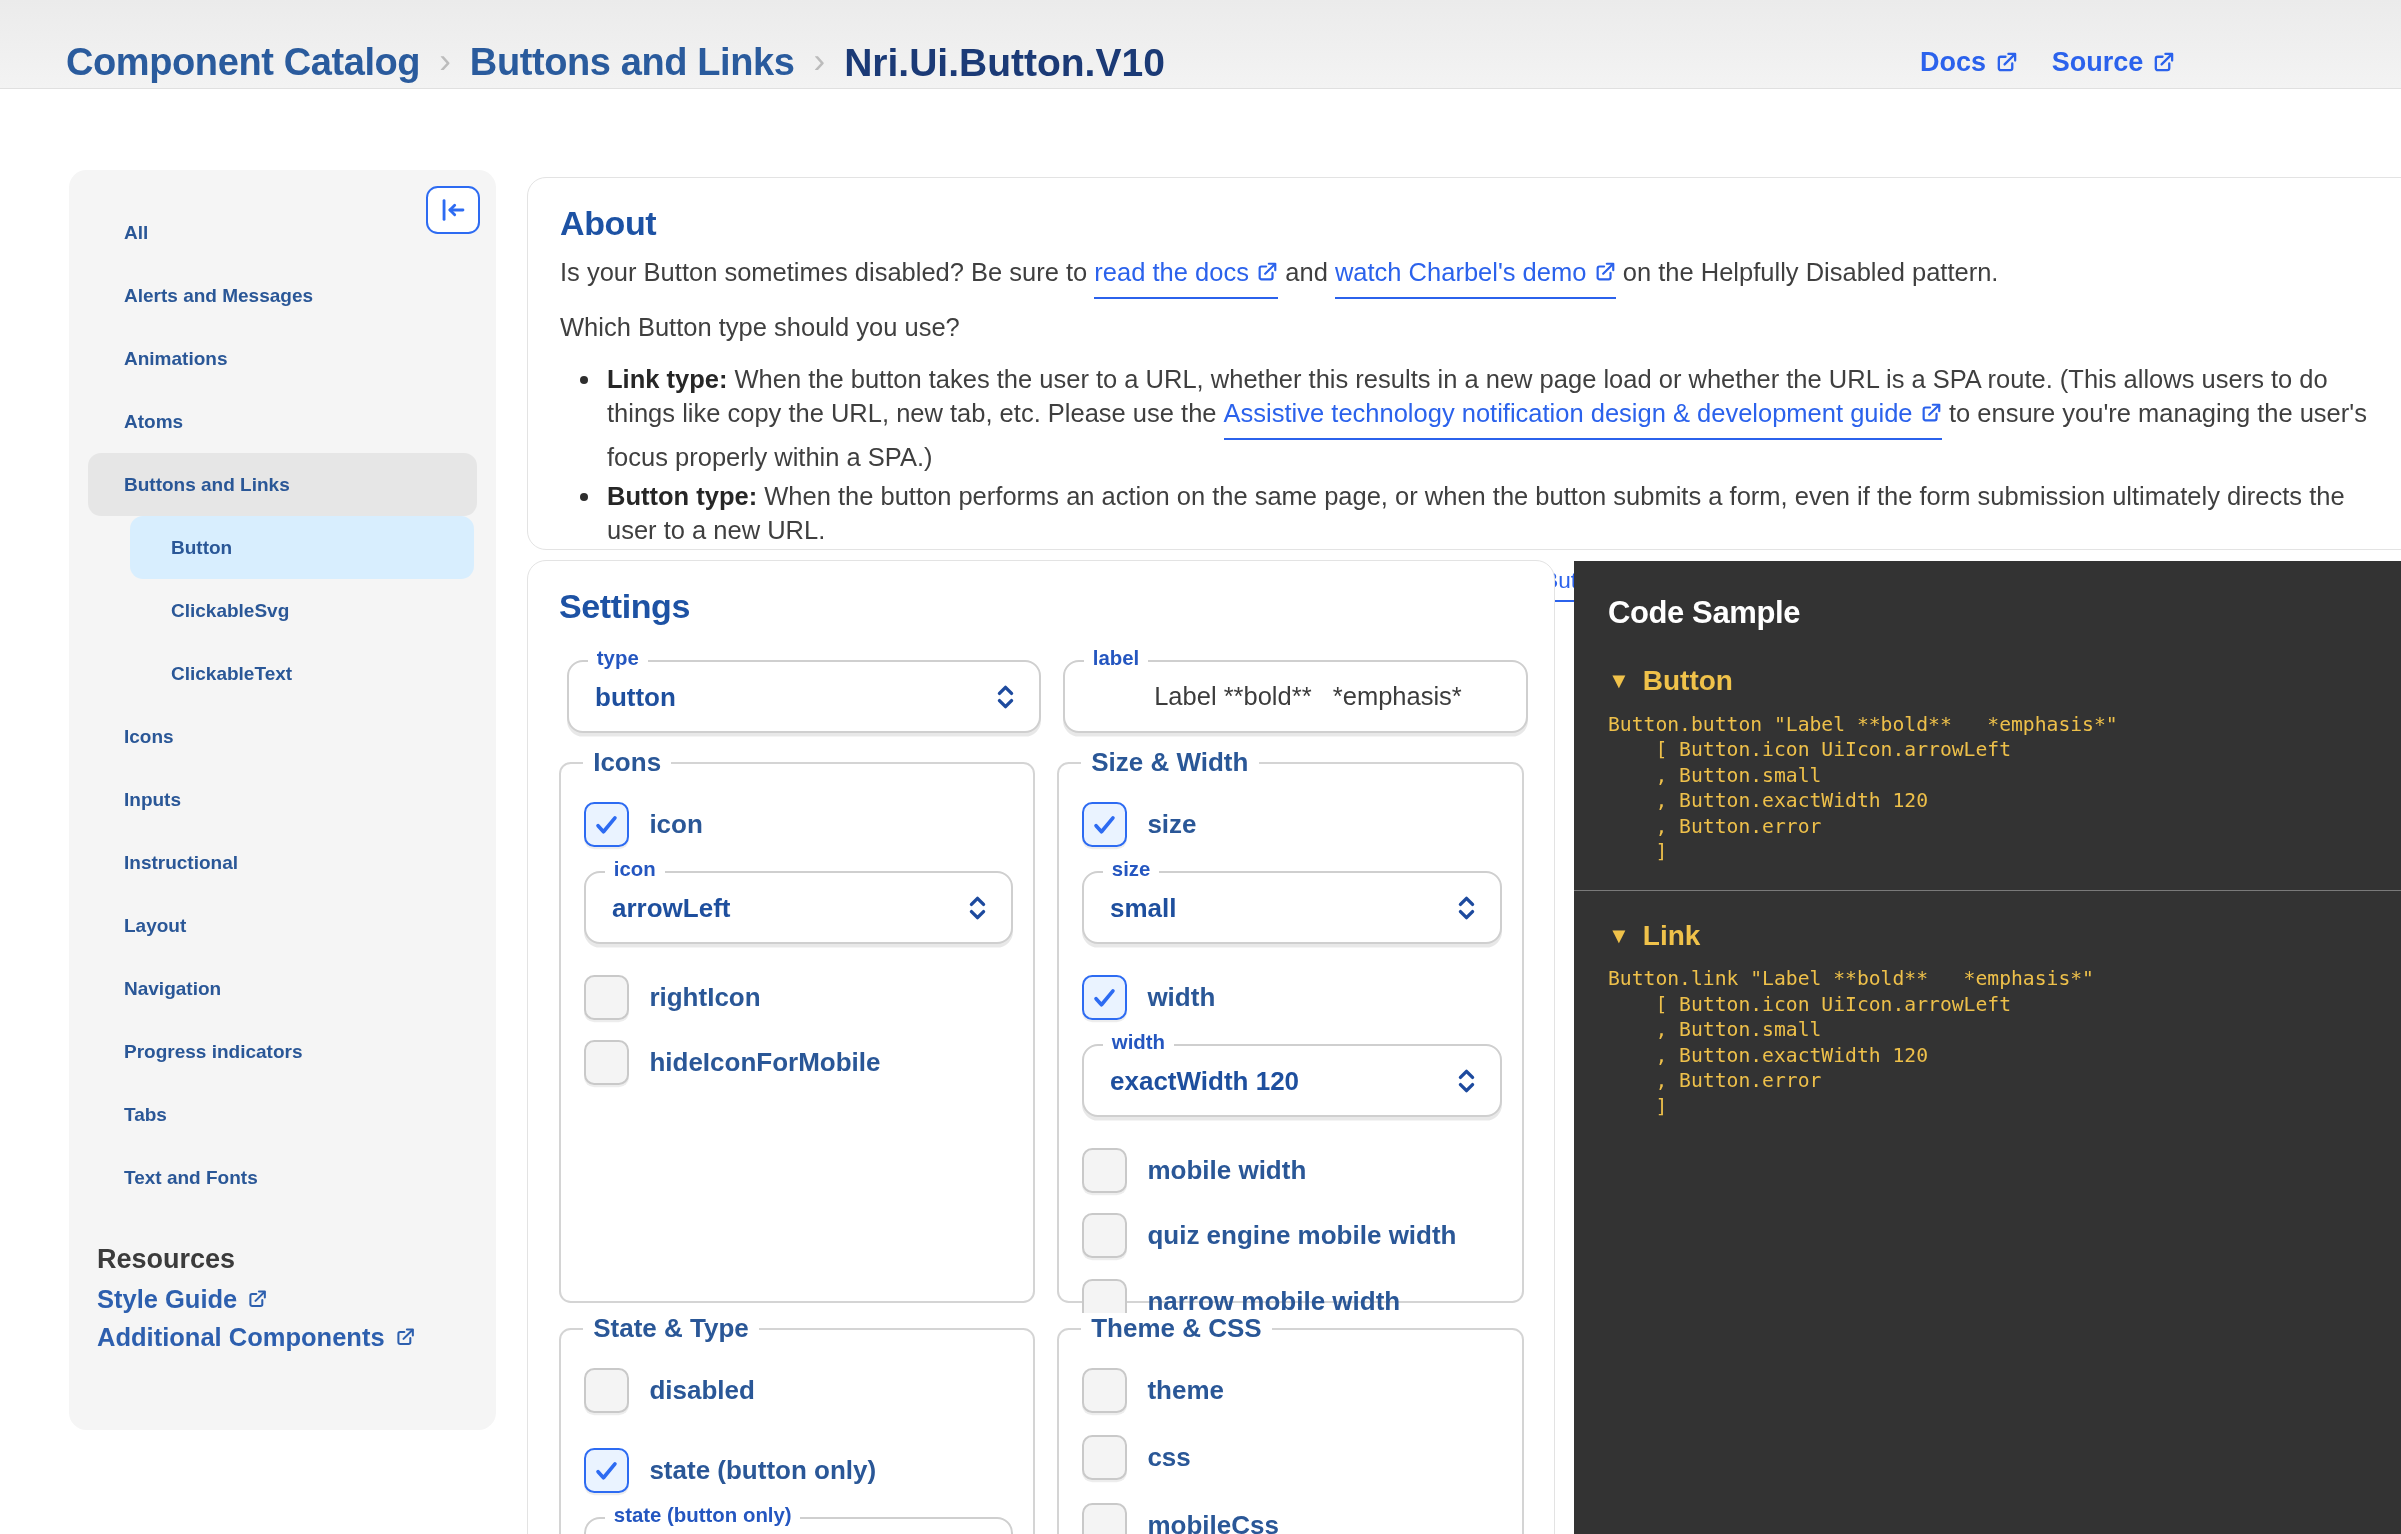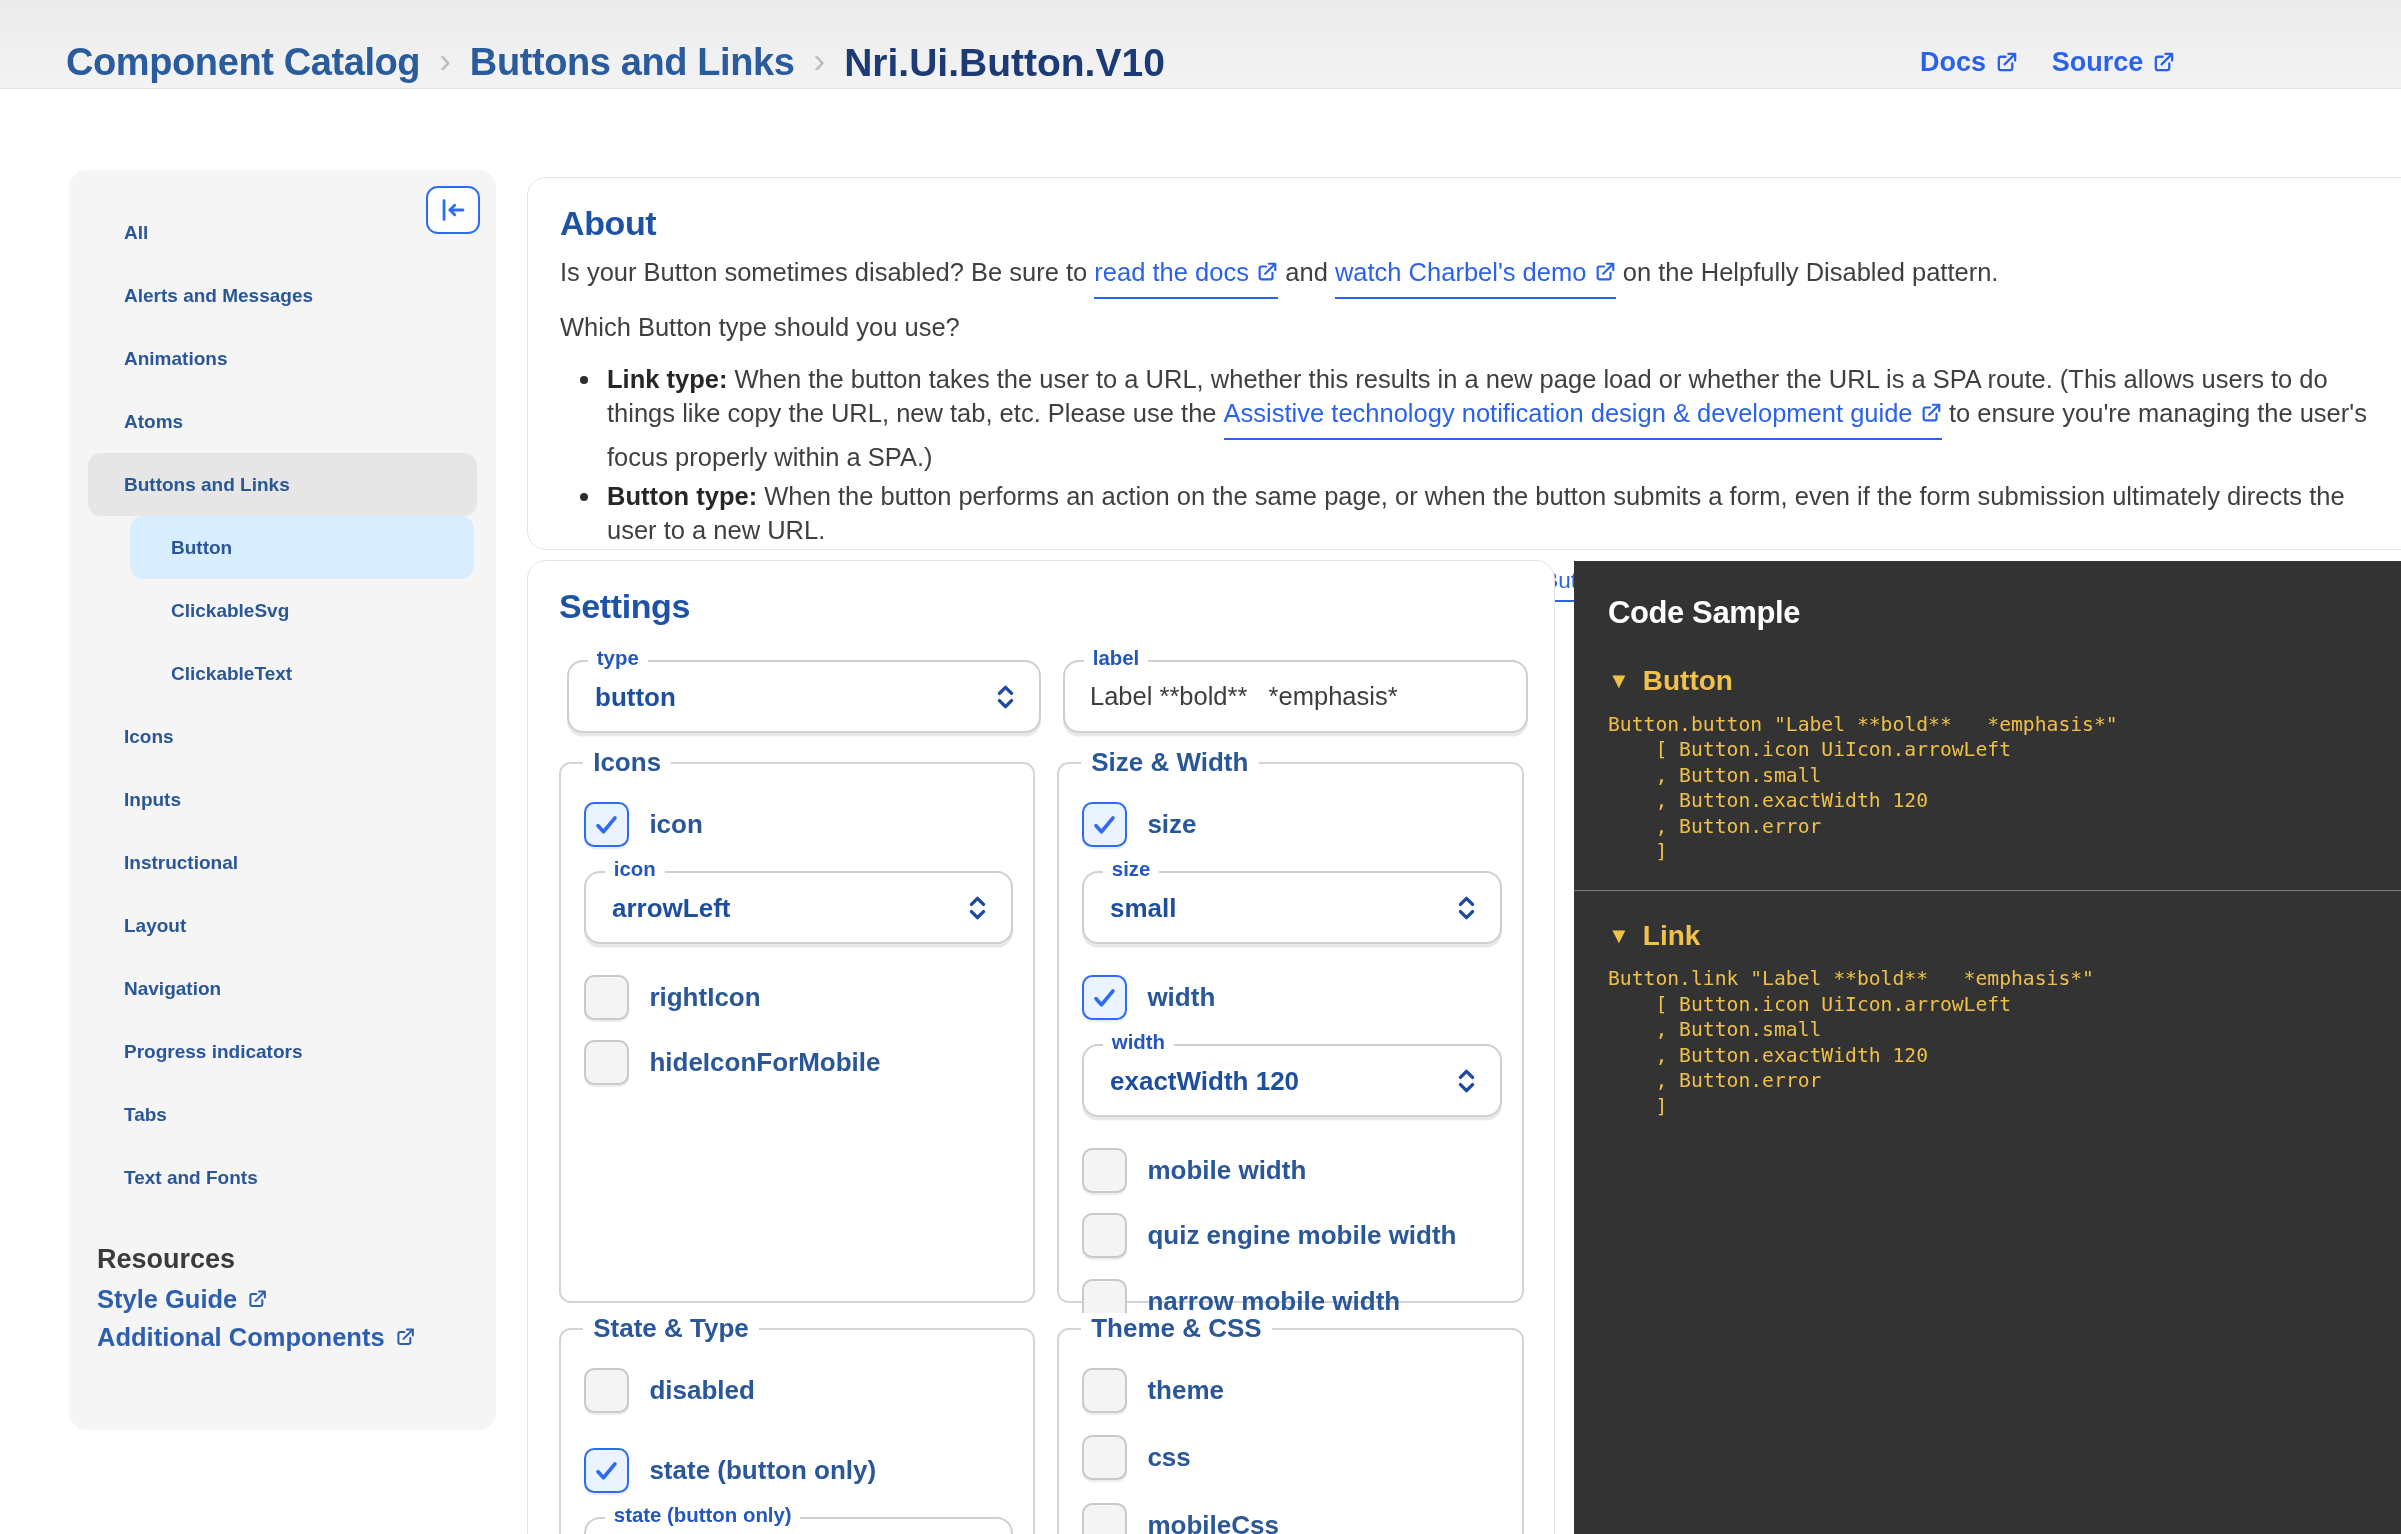--- a/index.html
+++ b/index.html
@@ -84,21 +84,21 @@
     font-size:20.4px; font-weight:700; color:#2456c0; white-space:nowrap;
   }
   .field-value {
     position:absolute; left:26px; top:50%; transform:translateY(-50%);
     font-size:26px; font-weight:700; color:#1e4f9e; white-space:pre;
   }
   .chevron { position:absolute; right:19px; top:50%; transform:translateY(-50%); }
   .text-input {
     position:absolute; inset:0; width:100%; height:100%;
     border:none; outline:none; background:transparent; border-radius:inherit;
-    font-family:"Liberation Sans",sans-serif; font-size:25.5px; color:#3c3c3c; padding-left:25px;
+    font-family:"Liberation Sans",sans-serif; font-size:25.5px; color:#3c3c3c; padding-left:25px;text-align:center;
   }
 
   .groups-row { display:flex; gap:22px; margin-top:29px; }
   .group { position:relative; border:2.2px solid #d4d4d4; border-radius:11.7px; padding:36px 20.4px 0 23px; background:#fff; }
   .group.g-left { width:476px; }
   .group.g-right { width:467px; }
   .group.row1 { height:541px; }
   .group.row2 { height:409px; }
   .legend {
     position:absolute; top:-17.5px; left:22px; background:#fff; padding:0 10.2px;

